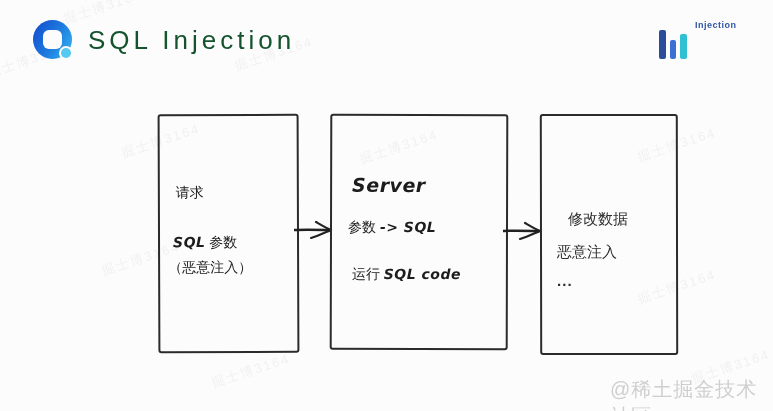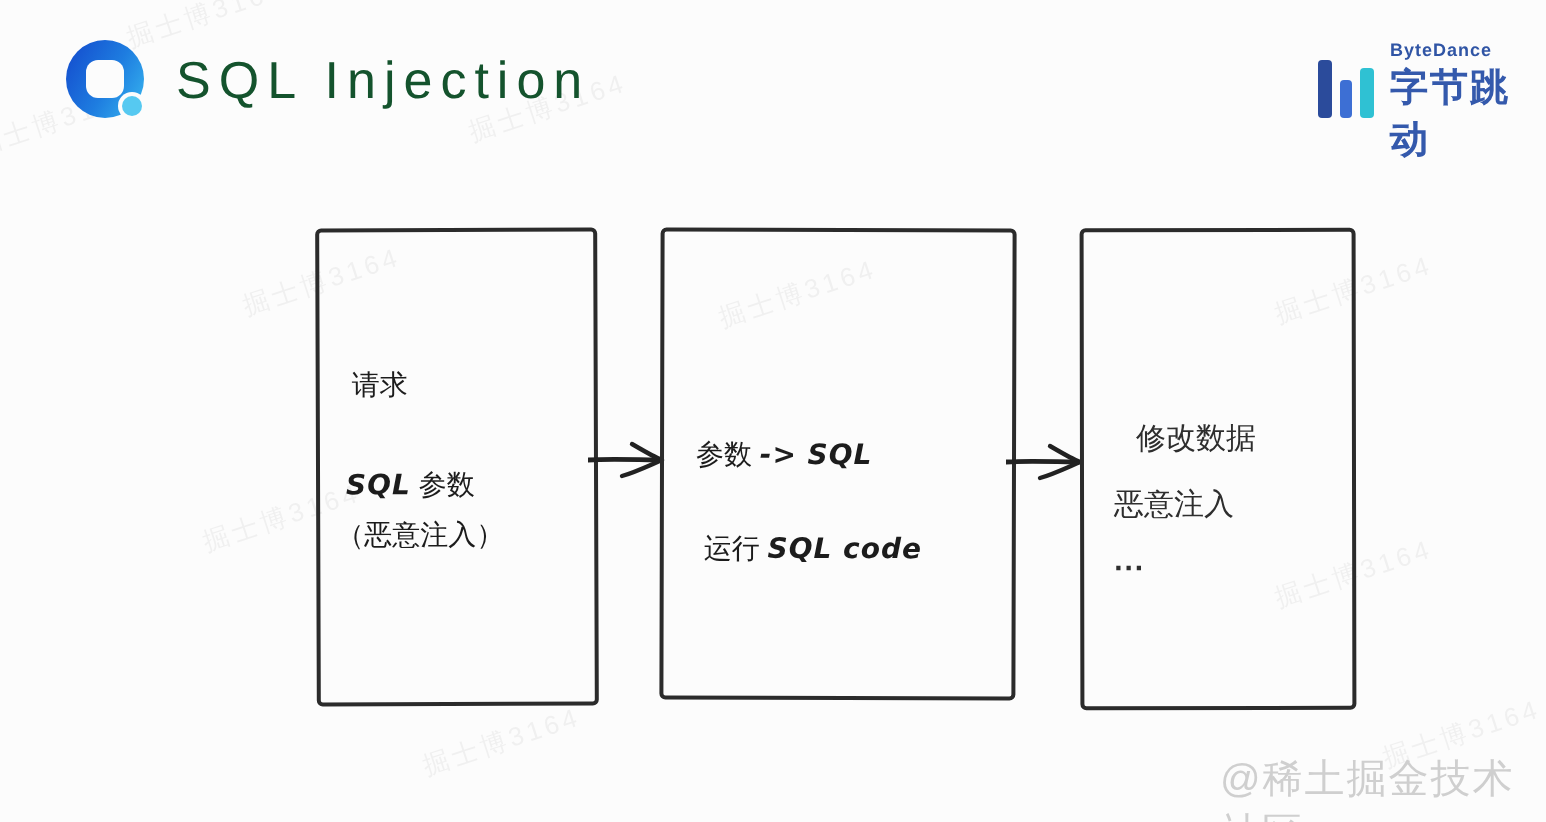--- a/index.html
+++ b/index.html
@@ -80,41 +80,41 @@
   </div>
   <div class="page-title">SQL Injection</div>
 
   <div class="brand">
     <div class="bars">
       <i class="bar-1"></i>
       <i class="bar-2"></i>
       <i class="bar-3"></i>
     </div>
     <div class="brand-text">
-      <span class="brand-en">ByteDance</span>
-      <span class="brand-cn">字节跳动</span>
+      <span class="brand-en">Injection</span>
     </div>
   </div>
 
   <div class="dbox box-request">
     <div class="dline l1">请求</div>
     <div class="dline l2">
       <span class="hand">SQL</span>
       <span>参数</span>
     </div>
     <div class="dline l3">（恶意注入）</div>
   </div>
 
   <svg class="arrow arrow-1" width="42" height="26" viewBox="0 0 42 26">
     <path d="M0,13 C 10,12.4 24,12.8 34,13" stroke="#222" stroke-width="2.4" fill="none" stroke-linecap="round"></path>
     <path d="M22,5 C 28,8.5 33,11.5 37,13" stroke="#222" stroke-width="2.2" fill="none" stroke-linecap="round"></path>
     <path d="M37,13 C 30,16 24,19 17,21" stroke="#222" stroke-width="2.2" fill="none" stroke-linecap="round"></path>
   </svg>
 
   <div class="dbox box-server">
+    <div class="dline l1 hand">Server</div>
     <div class="dline l2">
       <span>参数</span>
       <span class="hand">-&gt; SQL</span>
     </div>
     <div class="dline l3">
       <span>运行</span>
       <span class="hand">SQL code</span>
     </div>
   </div>
 

